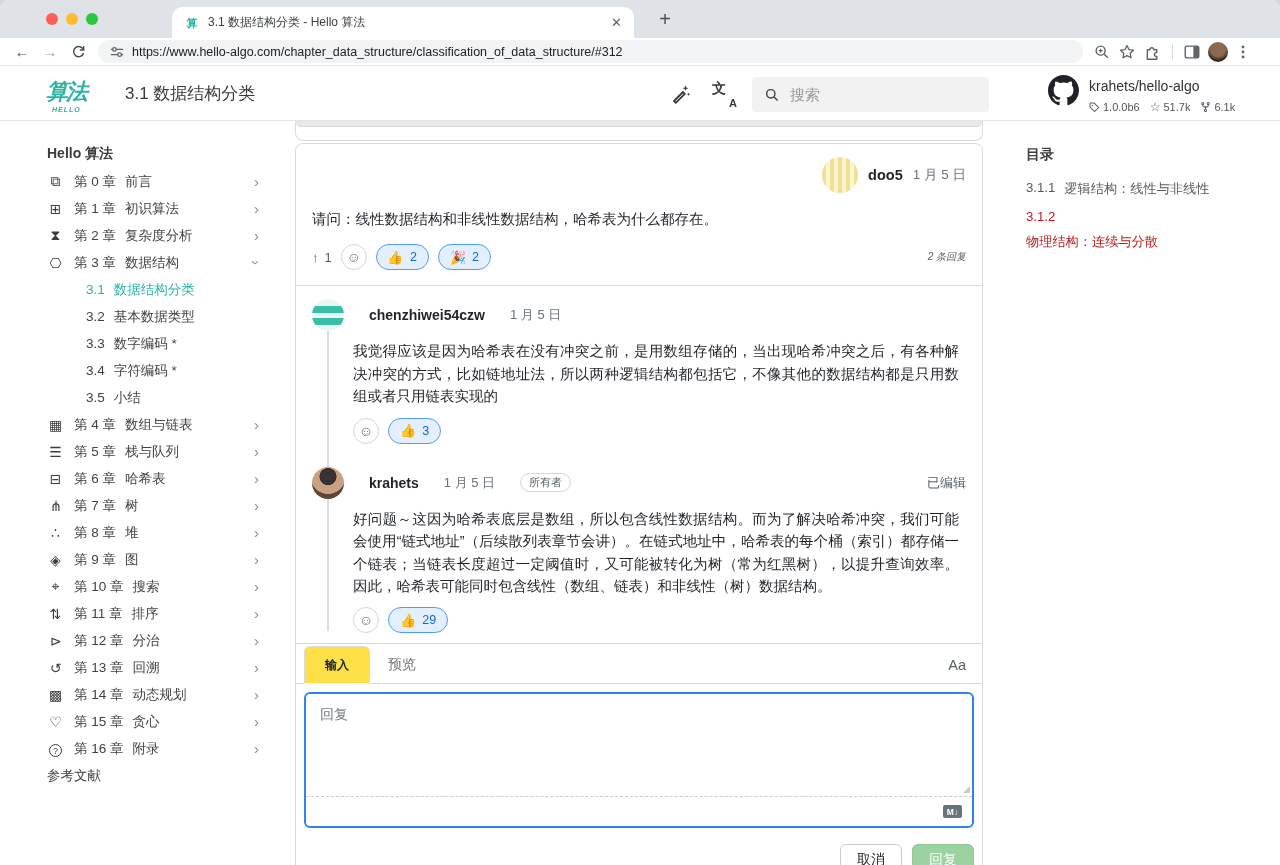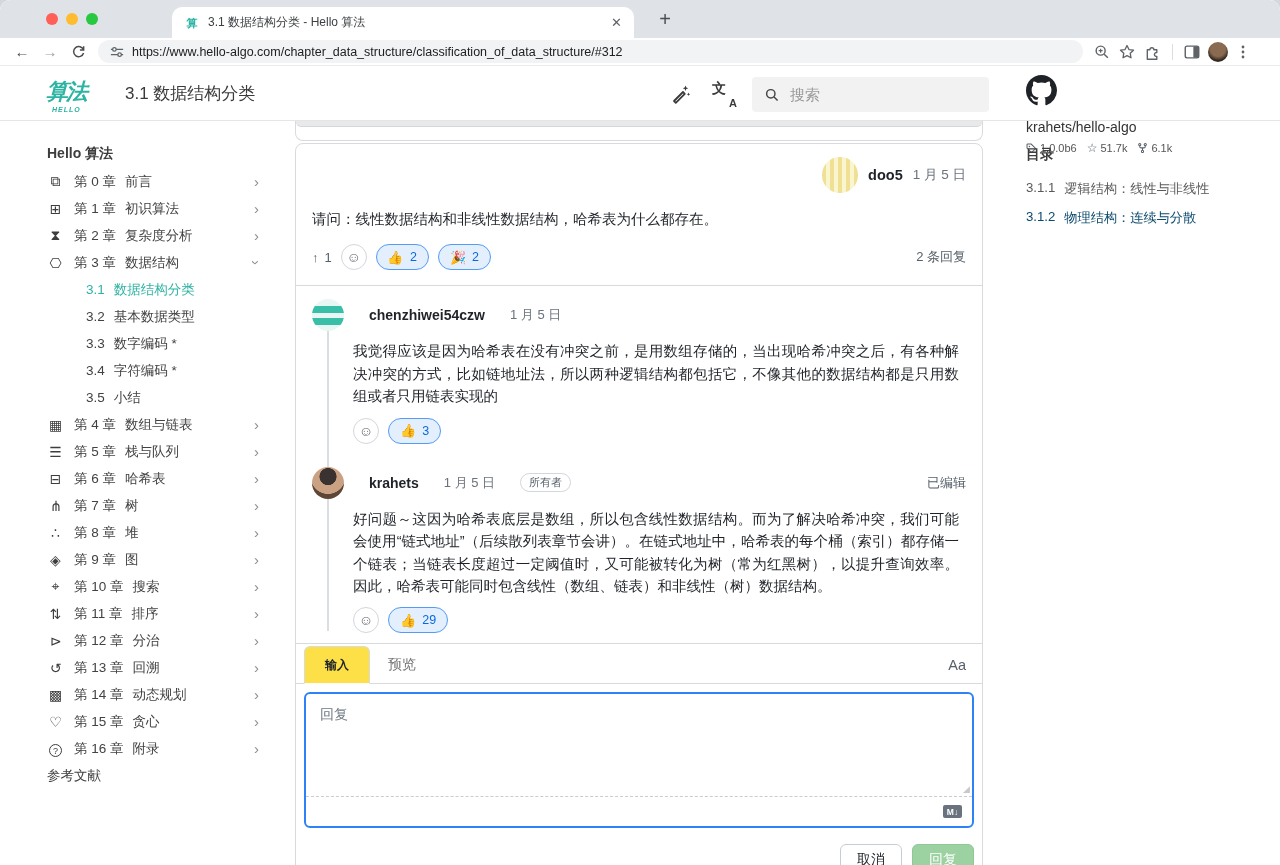--- a/index.html
+++ b/index.html
@@ -32,21 +32,21 @@
   .logo .lg1 { font-size:22px; font-weight:bold; letter-spacing:-2px; line-height:30px; }
   .logo .lg2 { position:absolute; left:6px; bottom:0px; font-size:7px; font-weight:bold; letter-spacing:1px; }
   .page-title { position:absolute; left:125px; top:0; height:54px; line-height:54px; font-size:17px; color:#3a3a3a; }
   .hdr-ic { position:absolute; top:15px; color:#3a3a3a; }
   .lang-ic { width:24px; height:24px; position:absolute; top:16px; left:712px; }
   .lang-ic .w { position:absolute; top:-3px; left:0; font-size:14px; font-weight:bold; color:#3a3a3a; }
   .lang-ic .a { position:absolute; bottom:-2px; right:-1px; font-size:11px; font-weight:bold; color:#3a3a3a; }
   .searchbox { position:absolute; left:752px; top:10px; width:237px; height:35px; background:#f2f2f2; border-radius:4px; display:flex; align-items:center; padding:0 12px; }
   .searchbox input { border:none; outline:none; background:transparent; font-size:15px; color:#333; width:170px; margin-left:10px; font-family:inherit; }
   .searchbox input::placeholder { color:#9a9a9a; }
-  .repo { position:absolute; left:1026px; top:8px; display:flex; gap:10px;flex-direction:column; }
+  .repo { position:absolute; left:1048px; top:8px; display:flex; gap:10px; }
   .repo-name { font-size:14px; color:#333; padding-top:3px; }
   .repo-stats { display:flex; gap:10px; margin-top:6px; font-size:11px; color:#555; align-items:center; }
   .repo-stats .st { display:flex; align-items:center; gap:3px; }
 
   
   .nav { position:absolute; left:47px; top:140px; width:212px; }
   .nav-head { height:28px; display:flex; align-items:center; font-size:14px; font-weight:bold; color:#3d3d3d; }
   .nav-item { height:27px; display:flex; align-items:center; font-size:13.5px; color:#424242; cursor:pointer; }
   .nav-item .ni { width:17px; margin-right:10px; font-size:14px; color:#3d3d3d; text-align:center; flex:none; }
   .nav-item .nn { margin-right:9px; white-space:nowrap; }
@@ -71,21 +71,21 @@
   .av-chen { background:linear-gradient(180deg,#e8f7f3 0 22%,#39bfa7 22% 45%,#e8f7f3 45% 58%,#39bfa7 58% 80%,#e8f7f3 80%); }
   .av-krahets { background:radial-gradient(circle at 50% 30%,#3a3230 0 30%,#caa183 32% 62%,#5d4636 64%); }
   .u-name { font-size:14.5px; font-weight:bold; color:#1f2328; }
   .u-date { font-size:13.5px; color:#6a737d; }
   .c-body { margin-top:15px; font-size:14.5px; color:#1f2328; line-height:1.6; }
   .c-foot { margin-top:13px; display:flex; align-items:center; gap:9px; }
   .upvote { display:flex; align-items:center; gap:6px; color:#57606a; font-size:13px; }
   .react-add { width:26px; height:26px; border:1px solid #d0d7de; border-radius:50%; color:#57606a; font-size:14px; display:flex; align-items:center; justify-content:center; background:#fff; }
   .pill { height:26px; border:1px solid #539bf5; border-radius:14px; background:#e4effe; color:#0969da; font-size:12.5px; display:flex; align-items:center; gap:6px; padding:0 11px; }
   .pill .em { font-size:13px; }
-  .replies-count { margin-left:auto; color:#57606a; font-size:13px; }
+  .replies-count { margin-left:auto; color:#57606a; font-size:10px;font-style:italic; }
 
   .c-replies { border-top:1px solid #d8dade; position:relative; }
   .thread-line { position:absolute; left:31px; top:16px; bottom:12px; width:2px; background:#dadde1; }
   .reply { position:relative; padding:13px 16px 2px; }
   .r-head { display:flex; align-items:center; gap:25px; }
   .r-name { font-size:14px; font-weight:bold; color:#1f2328; }
   .r-date { font-size:13px; color:#6a737d; }
   .badge { font-size:11px; color:#57606a; border:1px solid #d0d7de; border-radius:2em; padding:1px 8px; }
   .edited { margin-left:auto; font-size:13px; color:#57606a; }
   .r-body { margin:9px 0 0 41px; width:606px; font-size:14.5px; color:#1f2328; line-height:1.55; text-align:justify; }
@@ -106,21 +106,21 @@
   .grip { position:absolute; right:2px; bottom:32px; color:#c9c9c9; font-size:9px; }
   .editor-actions { display:flex; justify-content:flex-end; gap:10px; padding:8px 8px 14px; }
   .btn { height:32px; border-radius:6px; font-size:14px; padding:0 16px; font-family:inherit; }
   .btn-cancel { background:#fff; border:1px solid #c8cdd3; color:#24292f; }
   .btn-submit { background:#9cd1a1; border:1px solid #8fc795; color:#fff; }
 
   
   .toc { position:absolute; left:1026px; top:141px; width:230px; }
   .toc-head { font-size:14px; font-weight:bold; color:#3d3d3d; height:28px; display:flex; align-items:center; }
   .toc-item { font-size:13.2px; color:#5a5a5a; margin-top:11px; display:flex; gap:9px; cursor:pointer; }
-  .toc-item.active { color:#0c4a6e; }
+  .toc-item.active { color:#b91c1c;flex-direction:column; }
 </style>
 </head>
 <body>
 
 <div class="window">
 
   <div class="tabstrip">
     <div class="lights">
       <span class="light l-red"></span>
       <span class="light l-yel"></span>

